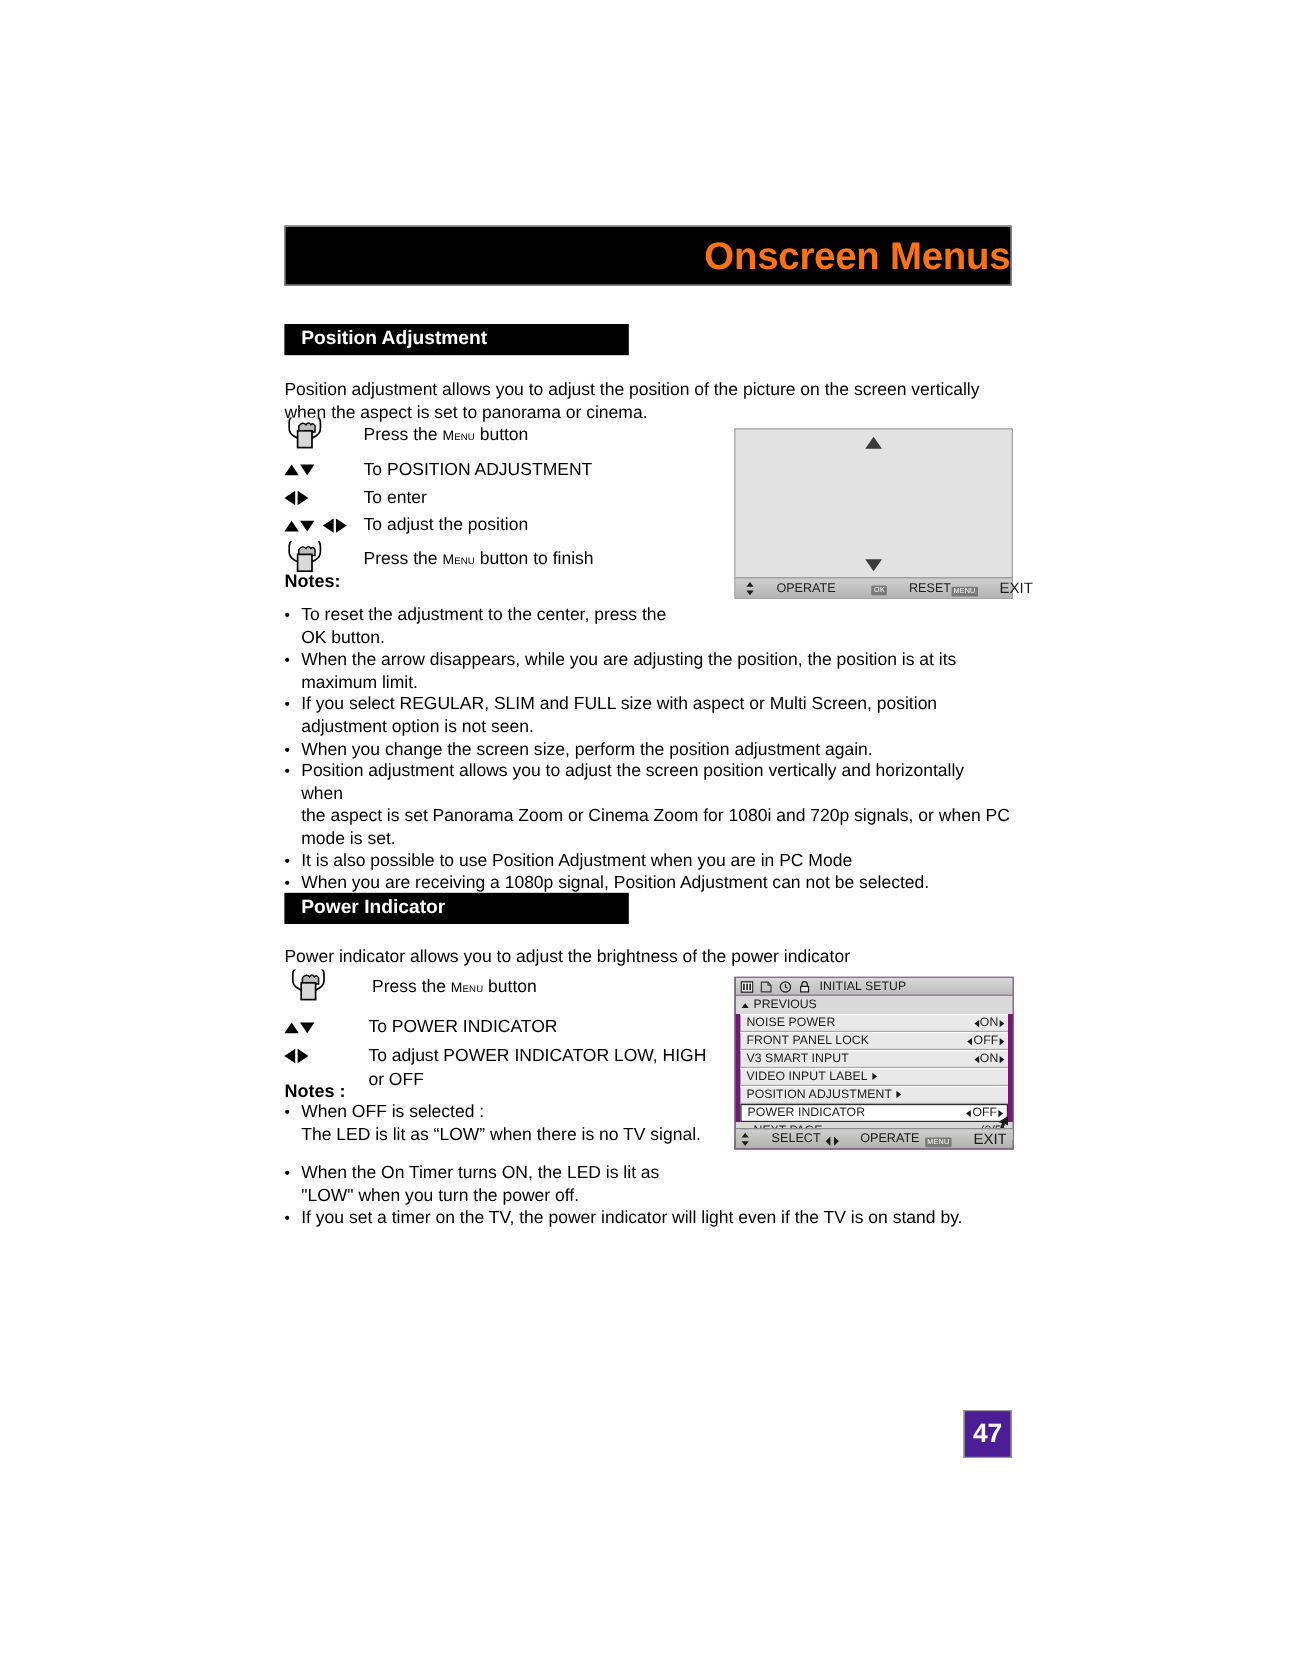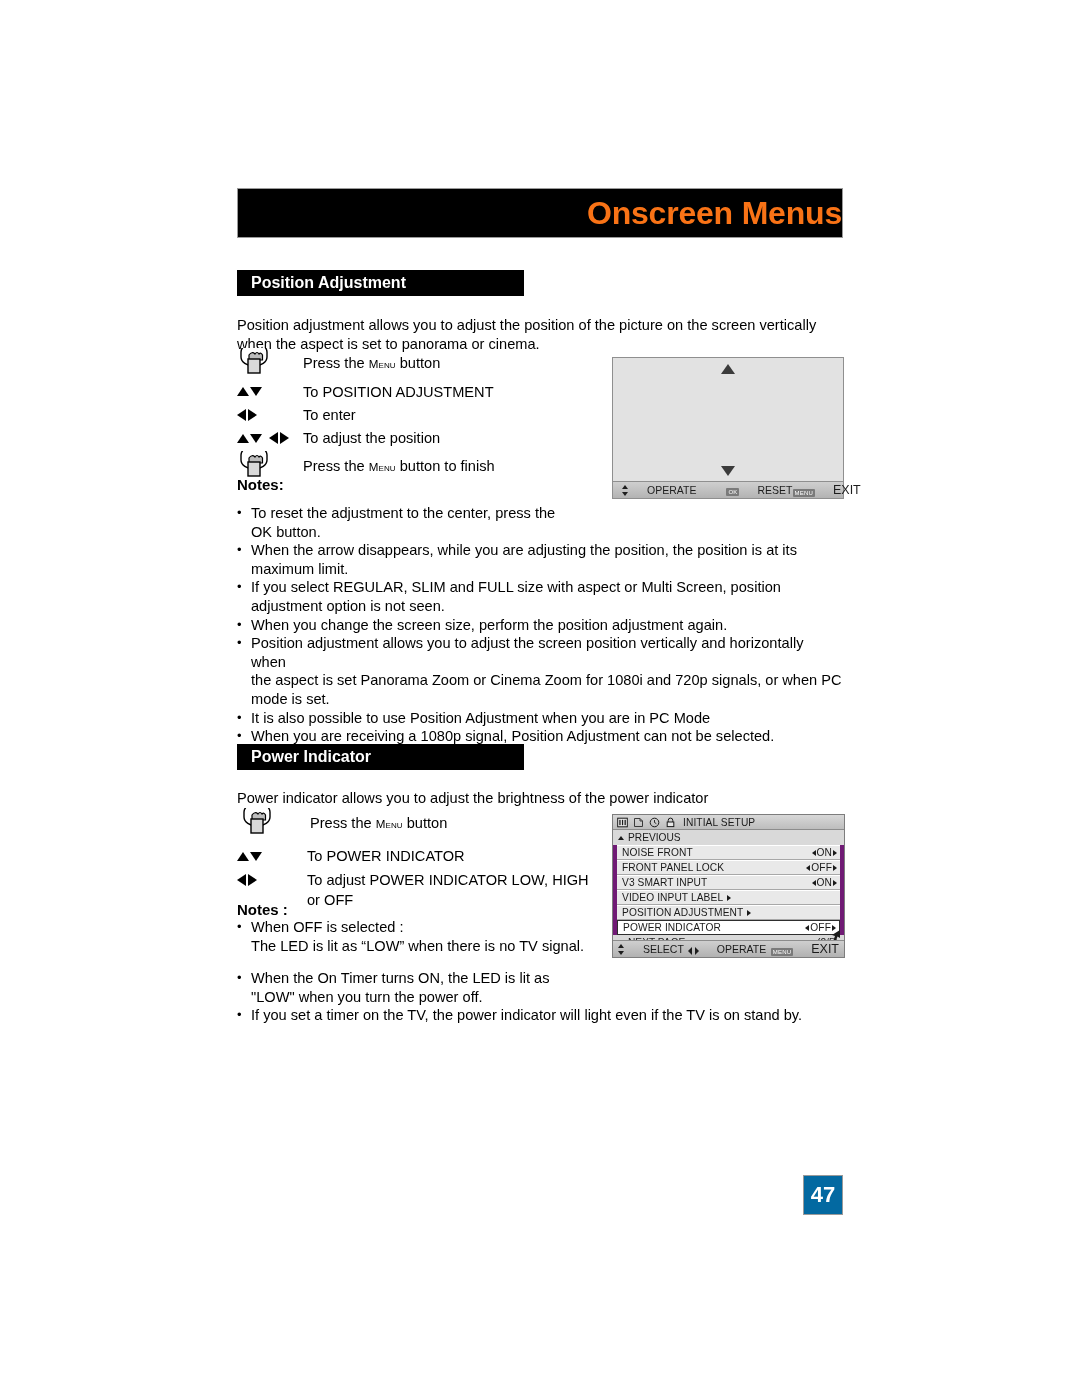--- a/index.html
+++ b/index.html
@@ -355,21 +355,21 @@
     width: 10px; height: 11px;
   }
 
   
   .page-number {
     position: absolute;
     left: 803px;
     top: 1175px;
     width: 40px;
     height: 40px;
-    background: #0369a1;
+    background: #4c1d95;
     border: 1px solid #9a9a9a;
     box-sizing: border-box;
     color: #ffffff;
     font-size: 22px;
     font-weight: bold;
     display: flex;
     align-items: center;
     justify-content: center;
   }
 </style>
@@ -599,21 +599,21 @@
     </div>
 
     <div class="m-body">
 
       <div class="m-prev">
         <span class="tri-tiny-up"></span>
         <span>PREVIOUS</span>
       </div>
 
       <div class="m-row">
-        <span class="m-label">NOISE FRONT</span>
+        <span class="m-label">NOISE POWER</span>
         <span class="m-value">
           <span class="vtri-l"></span>
           <span>ON</span>
           <span class="vtri-r"></span>
         </span>
       </div>
 
       <div class="m-row">
         <span class="m-label">FRONT PANEL LOCK</span>
         <span class="m-value">

